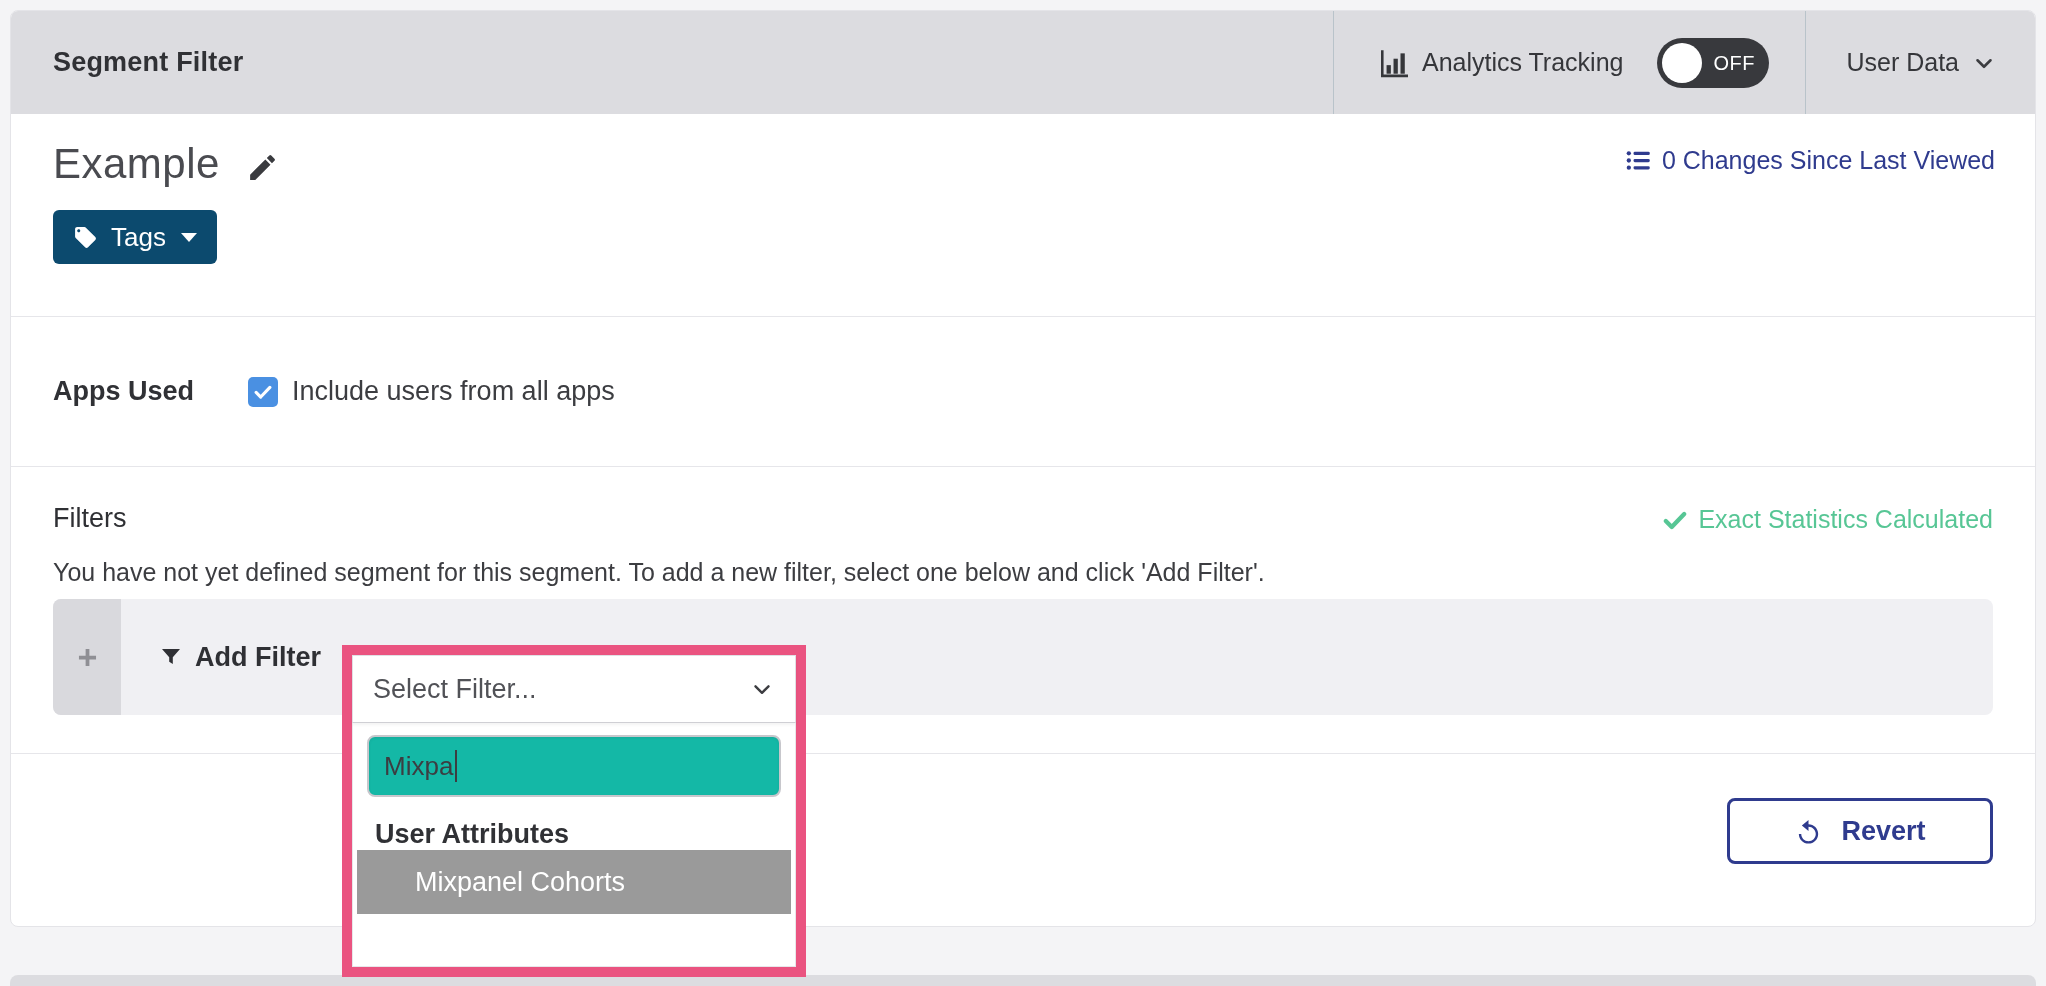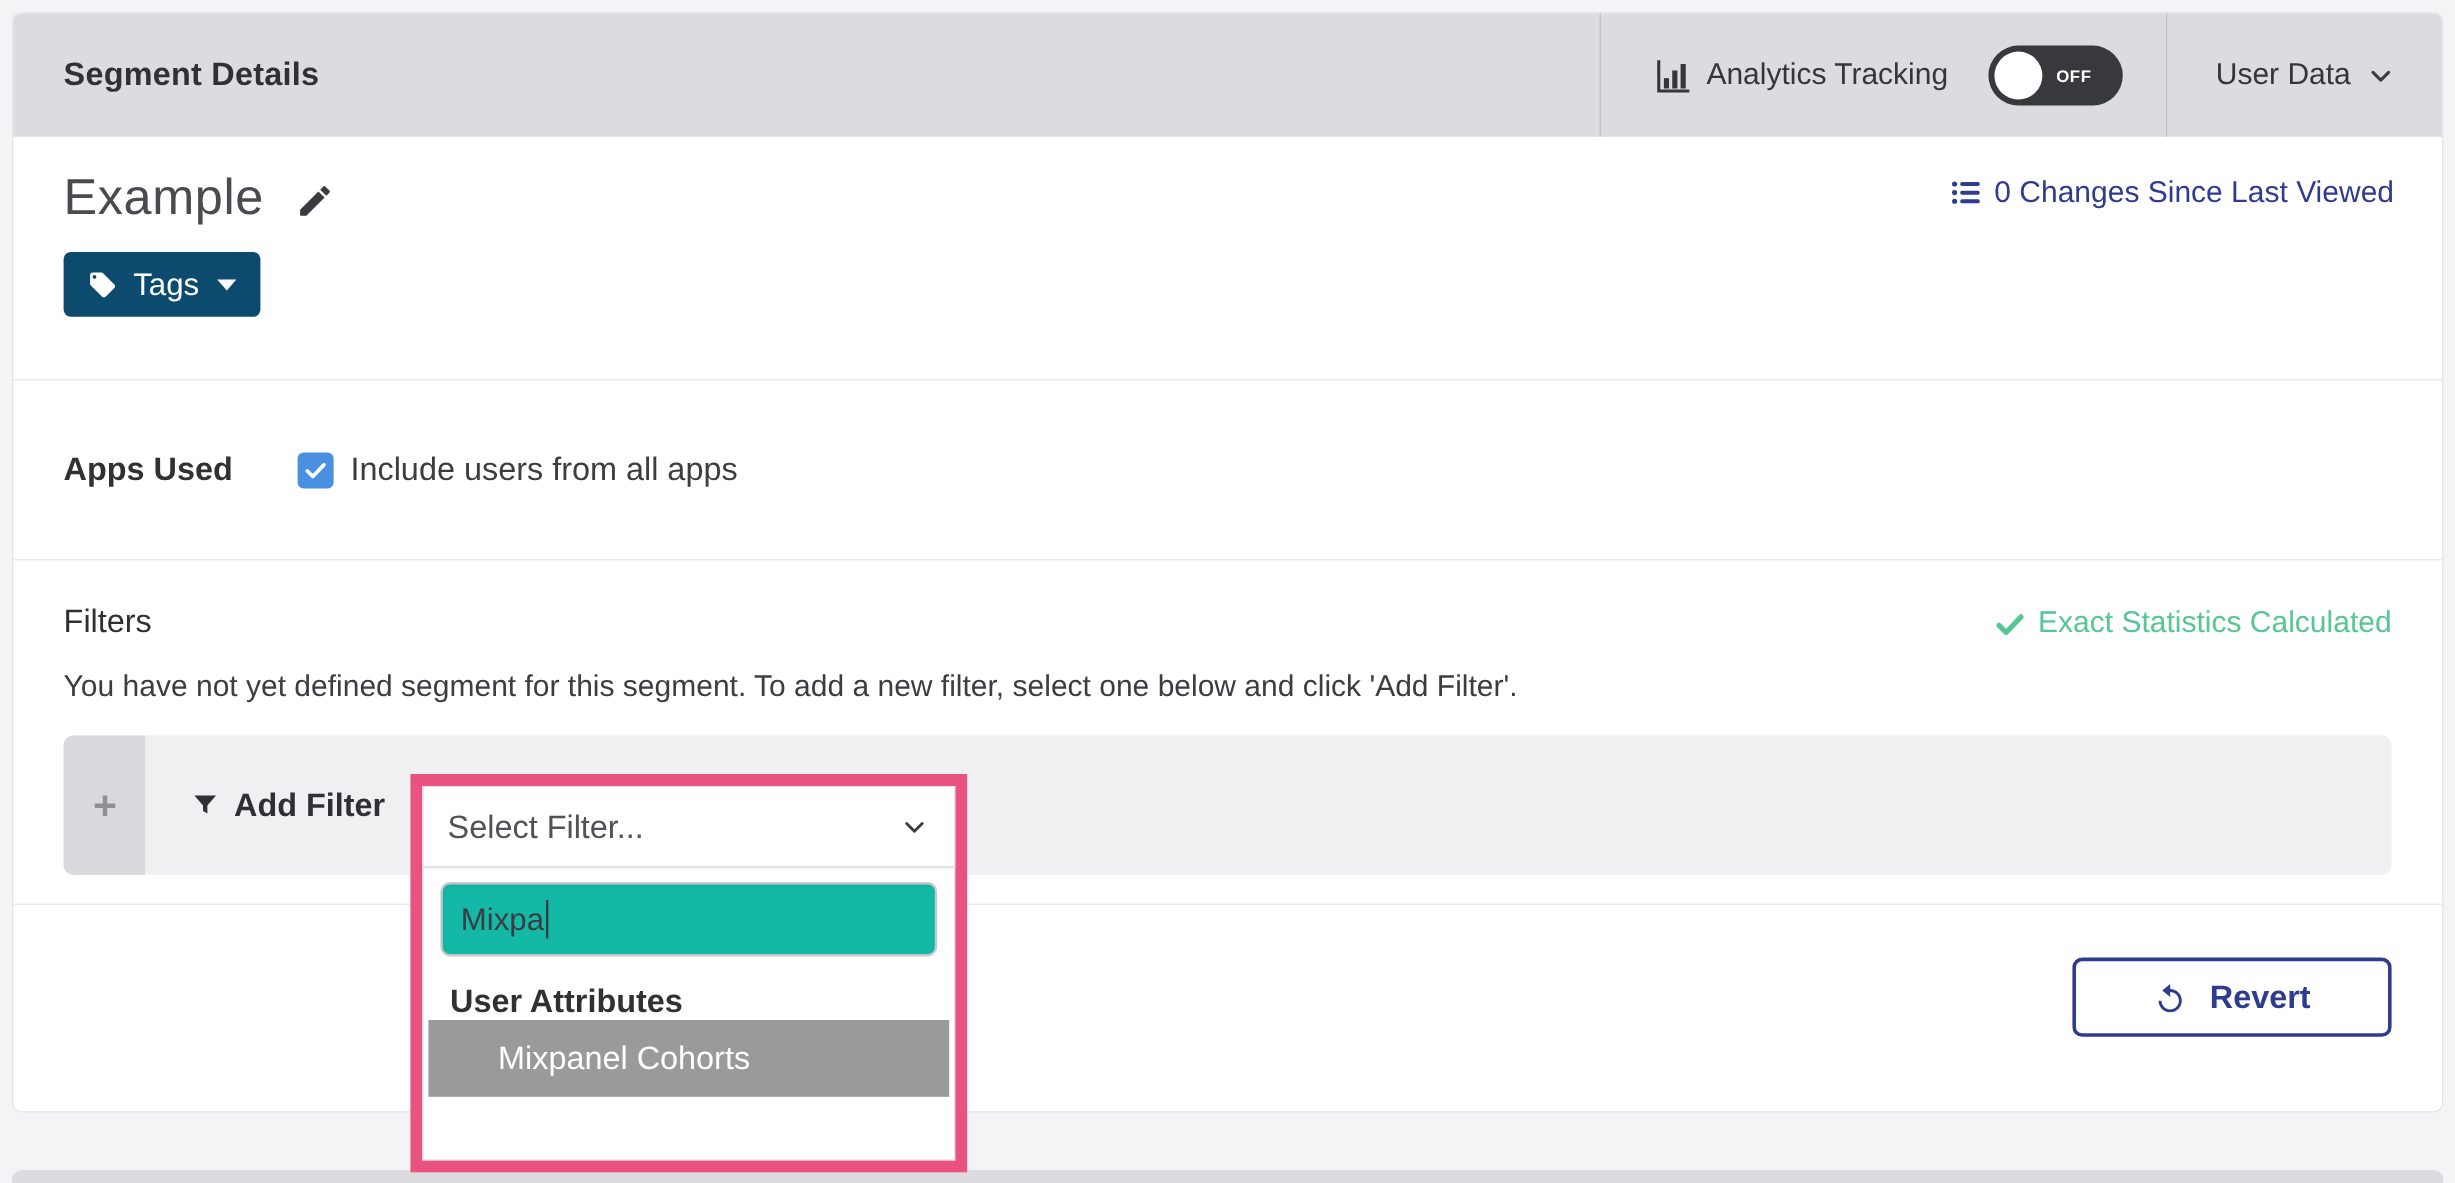--- a/index.html
+++ b/index.html
@@ -17,21 +17,21 @@
   .hdr-title{font-size:27px;font-weight:700;color:#303135;letter-spacing:.2px;}
   .hdr-right{margin-left:auto;display:flex;align-items:center;height:100%;}
   .hdr-divider{width:1px;height:100%;background:#b9c3ca;}
   .analytics-group{display:flex;align-items:center;gap:14px;margin:0 34px 0 44px;}
   .analytics-label{font-size:25px;color:#35363a;text-align:center;}
   .toggle{position:relative;width:112px;height:50px;border-radius:25px;
           background:#38393d;cursor:pointer;flex:0 0 auto;}
   .toggle-knob{position:absolute;left:5px;top:5px;width:40px;height:40px;
                border-radius:50%;background:#fff;}
   .toggle-state{position:absolute;left:56px;top:0;height:52px;line-height:50px;
-                color:#fff;font-size:14px;font-weight:700;letter-spacing:.5px;}
+                color:#fff;font-size:20px;font-weight:400;letter-spacing:.5px;}
   .userdata-group{display:flex;align-items:center;gap:12px;margin:0 10px 0 40px;cursor:pointer;}
   .userdata-label{font-size:25px;color:#35363a;}
 
   
   .sec-title{position:relative;height:202px;padding:26px 42px 0;}
   .name-row{display:flex;align-items:center;gap:26px;}
   .segment-name{font-size:42px;font-weight:400;color:#4a4b50;letter-spacing:.5px;}
   .edit-icon{cursor:pointer;margin-top:6px;}
   .changes-link{position:absolute;right:40px;top:32px;display:flex;align-items:center;
                 gap:10px;color:#2f3b8e;font-size:25px;cursor:pointer;}
@@ -49,21 +49,21 @@
   .checkbox{width:30px;height:30px;border-radius:5px;background:#4a90e2;
             display:flex;align-items:center;justify-content:center;}
   .chk-label{font-size:27px;color:#3c3d41;}
 
   
   .sec-filters{position:relative;height:287px;border-top:1px solid #e6e6ea;padding:36px 42px 0;}
   .filters-heading{font-size:27px;font-weight:500;color:#2f3034;}
   .status-badge{position:absolute;right:42px;top:38px;display:flex;align-items:center;
                 gap:10px;color:#57c695;font-size:25px;}
   .filters-desc{margin-top:24px;font-size:25px;color:#3c3d41;}
-  .add-row{margin-top:26px;height:116px;background:#f0f0f3;border-radius:8px;
+  .add-row{margin-top:12px;height:116px;background:#f0f0f3;border-radius:8px;
            display:flex;align-items:center;}
   .plus-cell{width:68px;height:116px;background:#d9d9dd;border-radius:8px 0 0 8px;
              display:flex;align-items:center;justify-content:center;cursor:pointer;flex:0 0 auto;}
   .addfilter-btn{display:flex;align-items:center;gap:12px;margin-left:38px;
                  font-size:27px;font-weight:700;color:#2f3034;cursor:pointer;}
 
   
   .sec-footer{border-top:1px solid #e6e6ea;padding:44px 42px 0;display:flex;
               justify-content:flex-end;gap:24px;}
   .revert-btn{width:266px;height:66px;background:#fff;border:3px solid #2f3b8e;
@@ -98,21 +98,21 @@
   svg{display:block;}
 </style>
 </head>
 <body>
 
 <div id="stage">
 
   <div class="card">
 
     <div class="card-header">
-      <span class="hdr-title">Segment Details</span>
+      <span class="hdr-title">Segment Filter</span>
       <div class="hdr-right">
         <div class="hdr-divider"></div>
         <div class="analytics-group">
           <span>
             <svg width="30" height="30" viewBox="0 0 28 28">
               <path d="M4 2v24h24" stroke="#35363a" stroke-width="2.4" fill="none"></path>
               <rect x="8" y="16" width="4" height="8" fill="#35363a"></rect>
               <rect x="14.5" y="10" width="4" height="14" fill="#35363a"></rect>
               <rect x="21" y="5" width="4" height="19" fill="#35363a"></rect>
             </svg>

